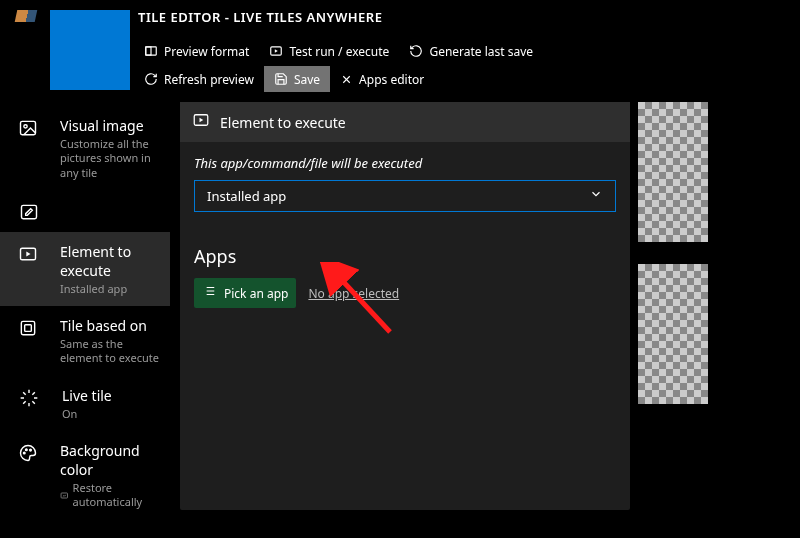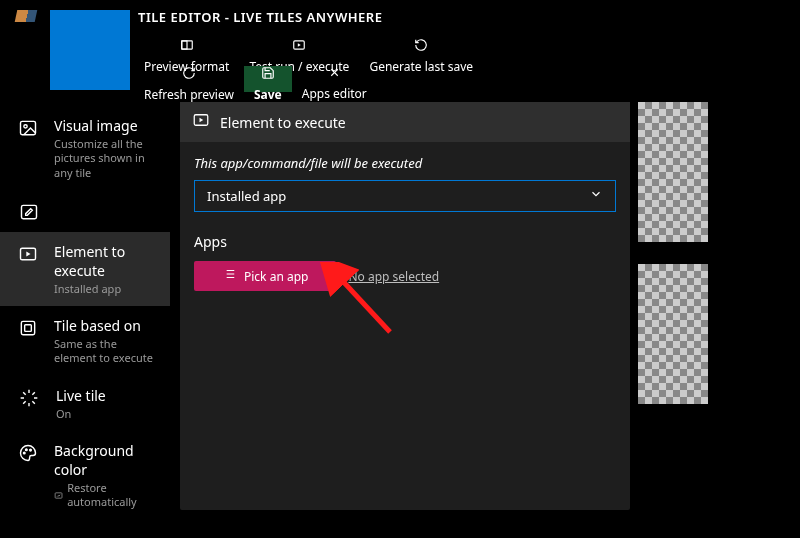--- a/index.html
+++ b/index.html
@@ -25,32 +25,32 @@
   .title {
     padding: 8px 0 0 8px; height: 38px; font-size: 13px; font-weight: 600;
     letter-spacing: .5px;
   }
   .toolbar {
     display: flex; flex-wrap: wrap; align-items: center; padding-left: 4px;
     gap: 0;
   }
   .tb-btn {
     display: flex; align-items: center; gap: 6px; height: 26px;
-    padding: 0 10px; font-size: 12px; cursor: pointer; border-radius: 0; flex-direction: column;
-  }
-  .tb-btn.blue { background: #14532d; font-weight: bold; }
+    padding: 0 10px; font-size: 12px; cursor: pointer; border-radius: 0;
+  }
+  .tb-btn.blue { background: #737373; }
   .tb-btn svg, .tb-icon svg { display: block; }
 
   
   .body { position: absolute; top: 92px; left: 0; right: 0; bottom: 0; display: flex; }
 
   
   .sidebar { width: 251px; padding-top: 14px; }
   .nav-item {
-    display: flex; gap: 16px; padding: 10px 10px 10px 18px;
+    display: flex; gap: 22px; padding: 10px 10px 10px 18px;
     cursor: pointer;
   }
   .nav-item.selected { background: #2b2b2b; }
   .nav-icon { width: 22px; display:flex; align-items:flex-start; justify-content:center; padding-top:2px; }
   .nav-text .t1 { font-size: 14px; }
   .nav-text .t2 { font-size: 11px; color: #9a9a9a; margin-top: 2px; line-height: 1.3; display:flex; align-items:center; gap:4px;}
 
   
   .content { flex: 1; padding: 10px 0 0 10px; }
   .panel {
@@ -61,25 +61,25 @@
     background: #2f2f2f; height: 40px; display: flex; align-items: center;
     gap: 10px; padding: 0 12px; font-size: 14px;
   }
   .panel-body { padding: 12px 14px; font-size: 13px; }
   .field-label { font-size: 13px; margin-bottom: 8px; font-style: italic; }
   .dropdown {
     border: 1px solid #0078d4; height: 32px; display: flex; align-items: center;
     justify-content: space-between; padding: 0 12px; font-size: 13px;
     background: #1e1e1e; cursor: pointer;
   }
-  .section-label { font-size: 14px; margin: 20px 0 10px; }
+  .section-label { font-size: 18px; margin: 32px 0 10px; }
   .row { display: flex; align-items: center; gap: 12px; }
   .btn {
-    background: #be185d; height: 30px; display: flex; align-items: center;
-    gap: 8px; padding: 0 28px; font-size: 12px; border-radius: 2px; cursor: pointer;
+    background: #14532d; height: 30px; display: flex; align-items: center;
+    gap: 8px; padding: 0 8px; font-size: 12px; border-radius: 2px; cursor: pointer;
   }
   .muted { color: #bdbdbd; font-size: 12px; text-decoration: underline; }
 
   
   .rail {
     width: 78px; display: flex; flex-direction: column; gap: 22px;
     padding: 10px 0 0 8px;
   }
   .checker {
     width: 70px; height: 140px;

